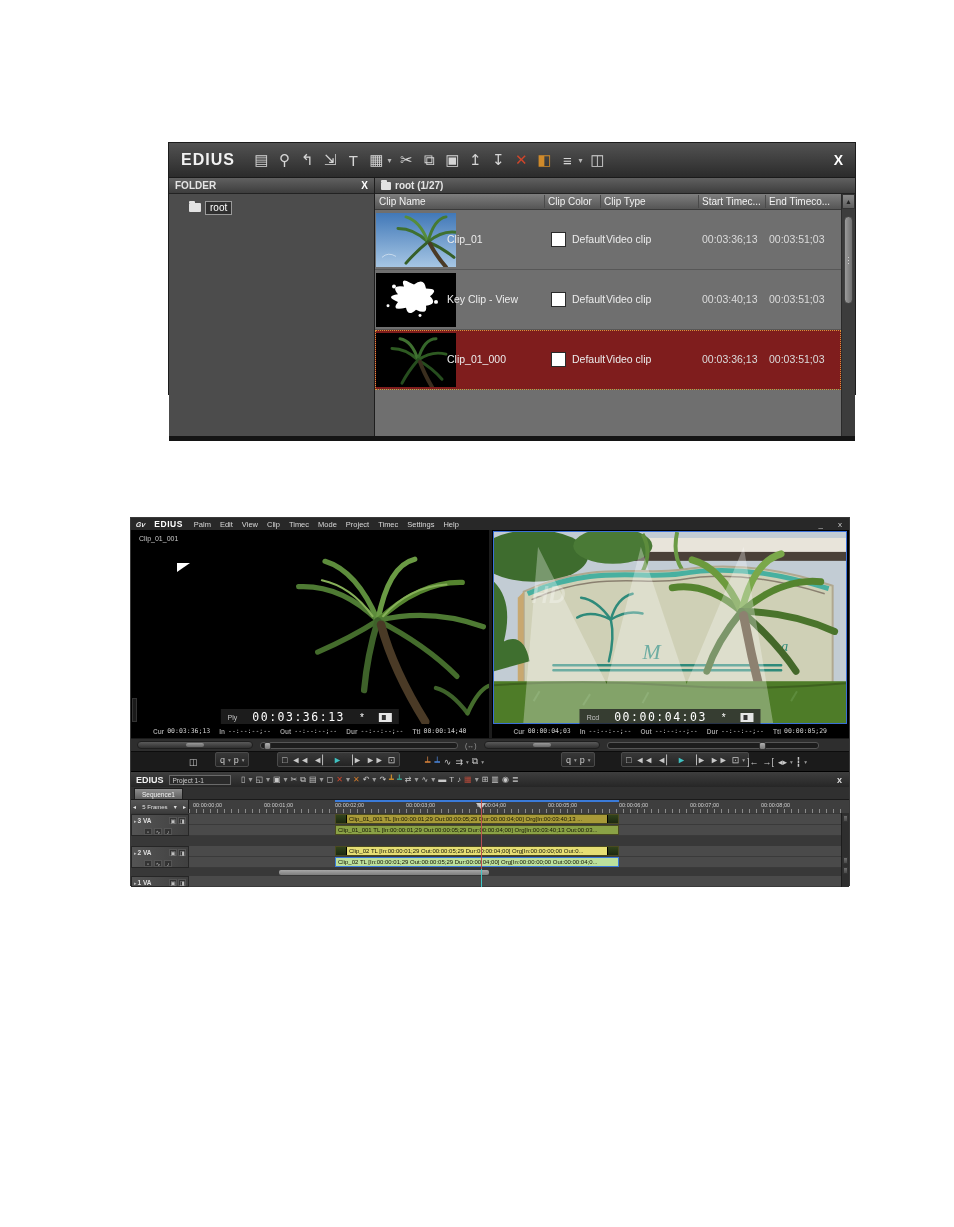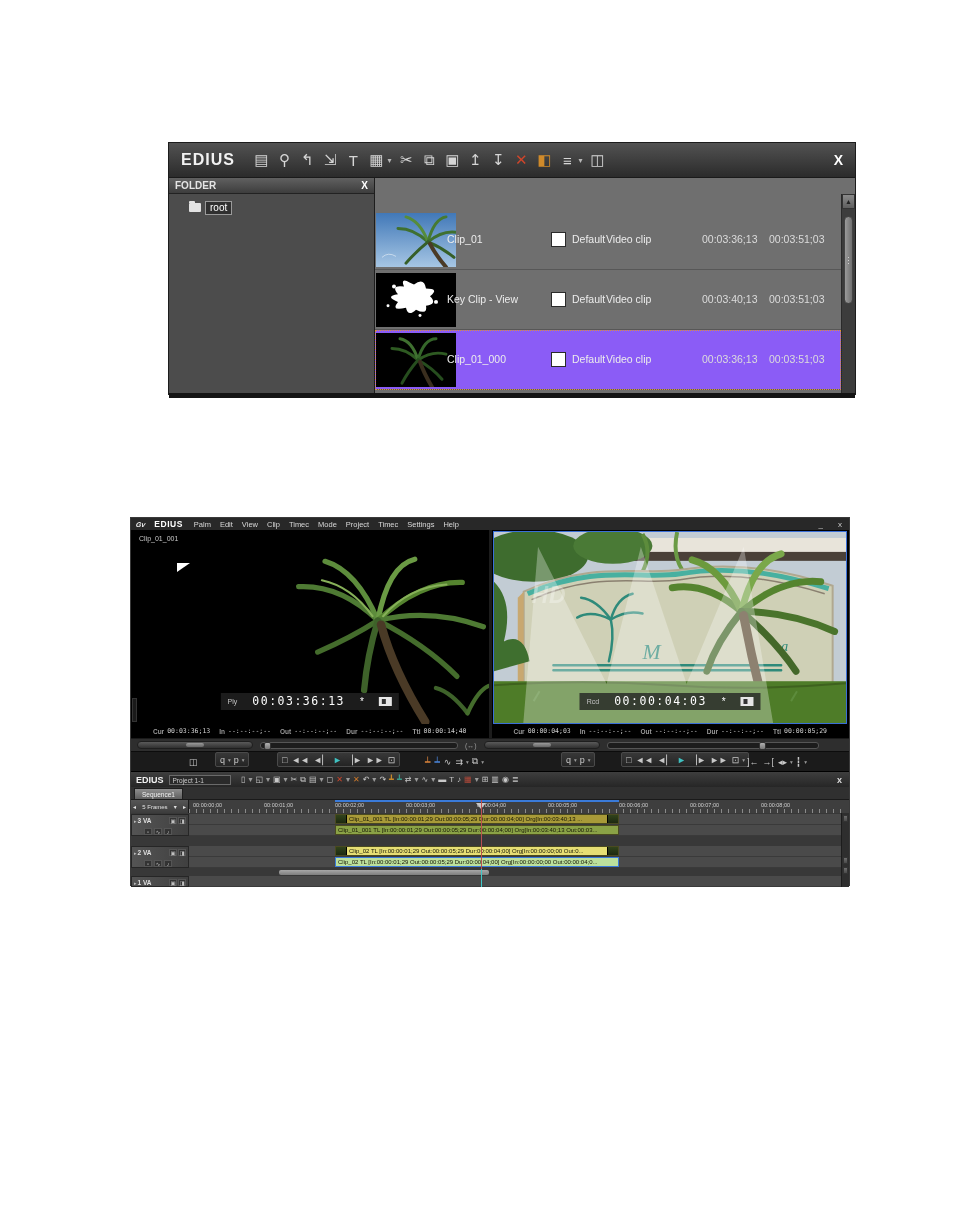--- a/index.html
+++ b/index.html
@@ -7,21 +7,21 @@
   .page{position:relative;width:954px;height:1227px;background:#fff;overflow:hidden}
 
   
   .bin{position:absolute;left:168px;top:142px;width:688px;height:253px;background:#3a3a3a;border:1px solid #1c1c1c}
   .bin-title{height:35px;background:linear-gradient(#525252,#2b2b2b);display:flex;align-items:center;padding:0 12px;border-bottom:1px solid #1a1a1a}
   .bin-logo{font-weight:bold;color:#f2f2f2;font-size:16px;letter-spacing:1px;margin-right:16px}
   .bin-tools{display:flex;align-items:center;gap:2px}
   .bt-i{color:#d6d6d6;font-size:15px;width:21px;text-align:center;display:inline-block}
   .bt-i.caret{font-size:8px;color:#b8b8b8;width:9px;margin-left:-4px}
   .bin-close{margin-left:auto;color:#fff;font-weight:bold;font-size:14px;cursor:default}
-  .bin-body{display:flex;height:215px}
+  .bin-body{display:flex;height:258px}
   .pane-hdr{height:16px;background:linear-gradient(#606060,#3d3d3d);color:#e4e4e4;font-size:10px;font-weight:bold;display:flex;align-items:center;padding:0 6px;border-bottom:1px solid #222}
   .ph-x{margin-left:auto;font-weight:bold;color:#fff}
   .folder-pane{width:206px;border-right:1px solid #1e1e1e;display:flex;flex-direction:column}
   .folder-body{flex:1;background:#4c4c4c;padding:4px 0 0 20px}
   .root-item{display:inline-flex;align-items:center;gap:4px}
   .i-folder{width:12px;height:9px;background:#e2e2e2;border-radius:1px;position:relative;display:inline-block;flex:none}
   .i-folder::before{content:"";position:absolute;top:-2px;left:0;width:6px;height:2px;background:#e2e2e2;border-radius:1px 1px 0 0}
   .i-folder.sm{width:10px;height:8px;margin-right:4px}
   .root-label{font-size:10px;color:#fff;background:#303030;border:1px solid #9a9a9a;padding:0 4px;line-height:12px}
   .clip-pane{flex:1;position:relative;display:flex;flex-direction:column;background:#6f6f6f}
@@ -31,21 +31,21 @@
   .rows{position:absolute;left:0;top:32px;right:14px;bottom:0;overflow:hidden}
   .crow{height:60px;position:relative;background:#6f6f6f;border-bottom:1px solid #575757}
   .crow .thumb{position:absolute;left:1px;top:3px;width:80px;height:54px;background:#000}
   .crow span{position:absolute;top:23px;font-size:10.5px;color:#ececec;white-space:nowrap}
   .c-name{left:72px}
   .c-swatch{left:176px;top:22px !important;width:15px;height:15px;background:#fff;border:1px solid #2a2a2a;display:inline-block}
   .c-color{left:197px}
   .c-type{left:231px}
   .c-start{left:327px;color:#dcdcdc !important}
   .c-end{left:394px;color:#dcdcdc !important}
-  .crow.sel{background:#8b5cf6;outline:1px dotted #d8933a;outline-offset:-1px}
+  .crow.sel{background:#7f1d1d;outline:1px dotted #d8933a;outline-offset:-1px}
   .vsb{position:absolute;right:0;top:16px;bottom:0;width:14px;background:#3c3c3c;border-left:1px solid #2a2a2a}
   .vsb-up{height:15px;background:linear-gradient(#8a8a8a,#5e5e5e);border:1px solid #333;text-align:center;font-size:7px;color:#222;line-height:14px}
   .vsb-thumb{position:absolute;left:2px;right:2px;top:22px;height:88px;background:linear-gradient(90deg,#9a9a9a,#707070);border-radius:6px;border:1px solid #444}
   .vsb-thumb::after{content:"";position:absolute;left:3px;right:3px;top:40px;height:1px;background:#cfcfcf;box-shadow:0 3px #cfcfcf,0 6px #cfcfcf}
   .bin-foot{height:5px;background:#141414}
 
   
   .main{position:absolute;left:130px;top:517px;width:720px;height:369px;background:#141414;border:1px solid #3a3a3a}
   .menubar{height:12px;background:#282828;display:flex;align-items:center;gap:9px;padding:0 5px;font-size:7.5px;color:#d8d8d8}
   .logo-gv{font-size:7px;font-style:italic;font-weight:bold;color:#eee;transform:skewX(-10deg);display:inline-block}
@@ -56,21 +56,21 @@
   .previews{height:208px;display:flex;background:#0a0a0a}
   .mon{flex:1;position:relative;background:#000;overflow:hidden}
   .mon-l{border-right:3px solid #1c1c1c}
   .clip-lbl{position:absolute;left:8px;top:5px;font-size:7px;color:#c8c8c8;z-index:3}
   .flag{position:absolute;left:46px;top:33px;width:0;height:0;border-top:9px solid #fff;border-right:13px solid transparent;z-index:3}
   .palm-svg{position:absolute;right:0;bottom:14px;width:62%;height:86%}
   .vid{position:absolute;left:1px;right:2px;top:1px;bottom:14px;border:1px solid #3a6fd8;overflow:hidden;background:#222}
   .vid svg{position:absolute;inset:0;width:100%;height:100%}
   .hd-mark{position:absolute;left:38px;top:50px;font-size:23px;font-weight:bold;font-style:italic;color:rgba(255,255,255,.3);z-index:2;letter-spacing:1px}
   .hd-fan{position:absolute;left:30px;top:78px;z-index:2;opacity:.3}
-  .tc-ov{position:absolute;left:50%;transform:translateX(-50%);bottom:28px;background:rgba(35,35,35,.8);color:#fff;padding:1px 7px 2px;display:flex;align-items:center;gap:15px;z-index:4}
+  .tc-ov{position:absolute;left:50%;transform:translateX(-50%);bottom:12px;background:rgba(35,35,35,.8);color:#fff;padding:1px 7px 2px;display:flex;align-items:center;gap:15px;z-index:4}
   .tc-mode{font-size:7px;color:#c4c4c4}
   .tc-val{font-family:"DejaVu Sans Mono",monospace;font-size:11.5px;letter-spacing:1.5px}
   .tc-star{font-size:10px}
   .tc-btn{width:13px;height:9px;background:#e6e6e6;display:inline-block;position:relative}
   .tc-btn::after{content:"";position:absolute;left:3px;top:2px;width:4px;height:5px;background:#333}
   .mon-status{position:absolute;left:0;right:0;bottom:0;height:14px;background:#000;display:flex;align-items:center;justify-content:center;gap:9px;z-index:4}
   .st-k{font-size:6.5px;color:#9a9a9a;font-weight:bold}
   .st-v{font-size:6.5px;color:#cfcfcf;font-family:"DejaVu Sans Mono",monospace;margin-left:-6px}
   .mini-meter{position:absolute;left:1px;bottom:16px;width:5px;height:24px;background:#1a1a1a;z-index:3;border:1px solid #333}
 
@@ -160,20 +160,35 @@
           <span class="ph-x">X</span>
         </div>
         <div class="folder-body">
           <div class="root-item">
             <span class="i-folder"></span>
             <span class="root-label">root</span>
           </div>
         </div>
       </div>
       <div class="clip-pane">
+        <div class="pane-hdr">
+          <span class="i-folder sm"></span>
+          <span>root (1/27)</span>
+        </div>
+        <div class="col-hdr">
+          <span style="left:4px">Clip Name</span>
+          <span style="left:173px">Clip Color</span>
+          <span style="left:229px">Clip Type</span>
+          <span style="left:327px">Start Timec...</span>
+          <span style="left:394px">End Timeco...</span>
+          <i class="col-sep" style="left:169px"></i>
+          <i class="col-sep" style="left:225px"></i>
+          <i class="col-sep" style="left:323px"></i>
+          <i class="col-sep" style="left:390px"></i>
+        </div>
         <div class="rows">
 
           <div class="crow">
             <svg class="thumb" viewBox="0 0 80 56" preserveAspectRatio="none">
               <defs>
                   <linearGradient id="sky1" x1="0" y1="0" x2="0" y2="1">
                 <stop offset="0" stop-color="#4178b8"></stop>
                     <stop offset="1" stop-color="#a6c6e4"></stop>
                   </linearGradient>
                 </defs>

